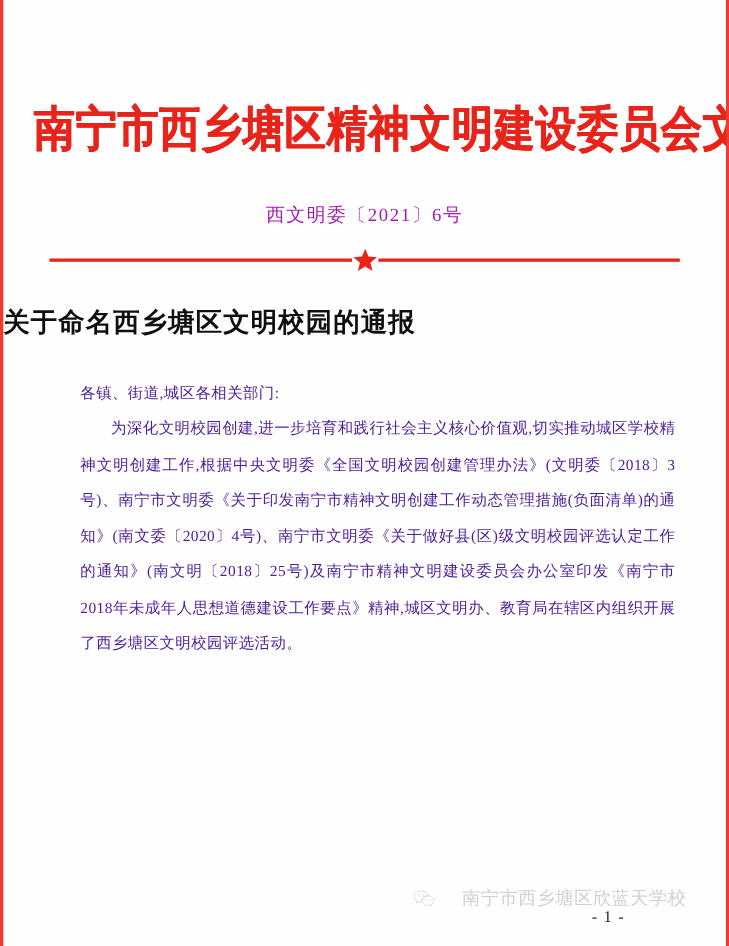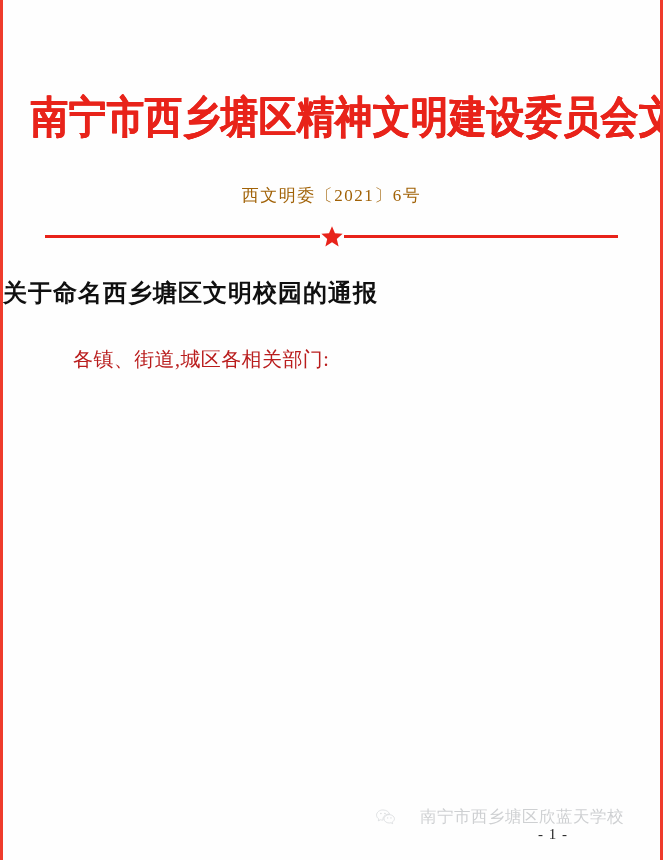--- a/index.html
+++ b/index.html
@@ -43,21 +43,21 @@
     transform: scaleY(1.18);
     transform-origin: center center;
     text-shadow: 0.5px 0 0 #e8231a, -0.5px 0 0 #e8231a;
   }
 
   
   .doc-number {
     margin-top: 44px;
     text-align: center;
     font-size: 17px;
-    color: #a16207;
+    color: #a21caf;
     letter-spacing: 1.5px;
     font-family: "Liberation Serif", "DejaVu Serif", serif;
   }
 
   
   .red-rule {
     margin: 18px 42px 0 42px;
     height: 24px;
     display: flex;
     align-items: center;
@@ -85,23 +85,23 @@
     font-size: 24px;
     font-weight: 700;
     color: #101010;
     letter-spacing: 1px;
     font-family: "DejaVu Serif", "Liberation Serif", serif;
   }
 
   
   .doc-body {
     margin: 34px 46px 0 70px;
-    font-size: 20px;
+    font-size: 14px;
     line-height: 32.5px;
-    color: #b91c1c;
+    color: #4c1d95;
     letter-spacing: 0.4px;
     text-align: justify;
     text-justify: inter-ideograph;
     font-family: "Liberation Serif", "DejaVu Serif", serif;
   }
   .salutation {
     margin: 0;
   }
   .para {
     margin: 0;
@@ -166,20 +166,21 @@
         <polygon points="12,1.2 15.1,8.6 23.1,9.2 17,14.5 18.9,22.4 12,18.1 5.1,22.4 7,14.5 0.9,9.2 8.9,8.6" fill="#e8231a"></polygon>
       </svg>
     </div>
     <div class="rule-seg"></div>
   </div>
 
   <div class="doc-heading">关于命名西乡塘区文明校园的通报</div>
 
   <div class="doc-body">
     <p class="salutation">各镇、街道,城区各相关部门:</p>
+    <p class="para">为深化文明校园创建,进一步培育和践行社会主义核心价值观,切实推动城区学校精神文明创建工作,根据中央文明委《全国文明校园创建管理办法》(文明委〔2018〕3号)、南宁市文明委《关于印发南宁市精神文明创建工作动态管理措施(负面清单)的通知》(南文委〔2020〕4号)、南宁市文明委《关于做好县(区)级文明校园评选认定工作的通知》(南文明〔2018〕25号)及南宁市精神文明建设委员会办公室印发《南宁市2018年未成年人思想道德建设工作要点》精神,城区文明办、教育局在辖区内组织开展了西乡塘区文明校园评选活动。</p>
   </div>
 
   <div class="footer">
     <div class="watermark">
       <span class="wechat-icon">
         <svg viewBox="0 0 24 20" width="19" height="16" aria-hidden="true">
           <path d="M8.8 1.1C4.3 1.1 0.7 4 0.7 7.6c0 2 1.1 3.8 2.9 5L2.9 14.9l2.7-1.4c0.9 0.3 1.9 0.4 2.9 0.4h0.5c-0.1-0.4-0.2-0.9-0.2-1.3 0-3.4 3.4-6.2 7.6-6.2 0.3 0 0.6 0 0.8 0C16.5 3.5 13 1.1 8.8 1.1z" fill="none" stroke="#9aa0a6" stroke-width="0.9"></path>
           <circle cx="6.2" cy="5.6" r="0.9" fill="#9aa0a6"></circle>
           <circle cx="11.3" cy="5.6" r="0.9" fill="#9aa0a6"></circle>
           <path d="M23.3 12.3c0-2.9-3-5.3-6.6-5.3s-6.6 2.4-6.6 5.3 3 5.3 6.6 5.3c0.8 0 1.5-0.1 2.2-0.3l2.2 1.2-0.6-1.9C22 15.5 23.3 14 23.3 12.3z" fill="none" stroke="#9aa0a6" stroke-width="0.9"></path>

